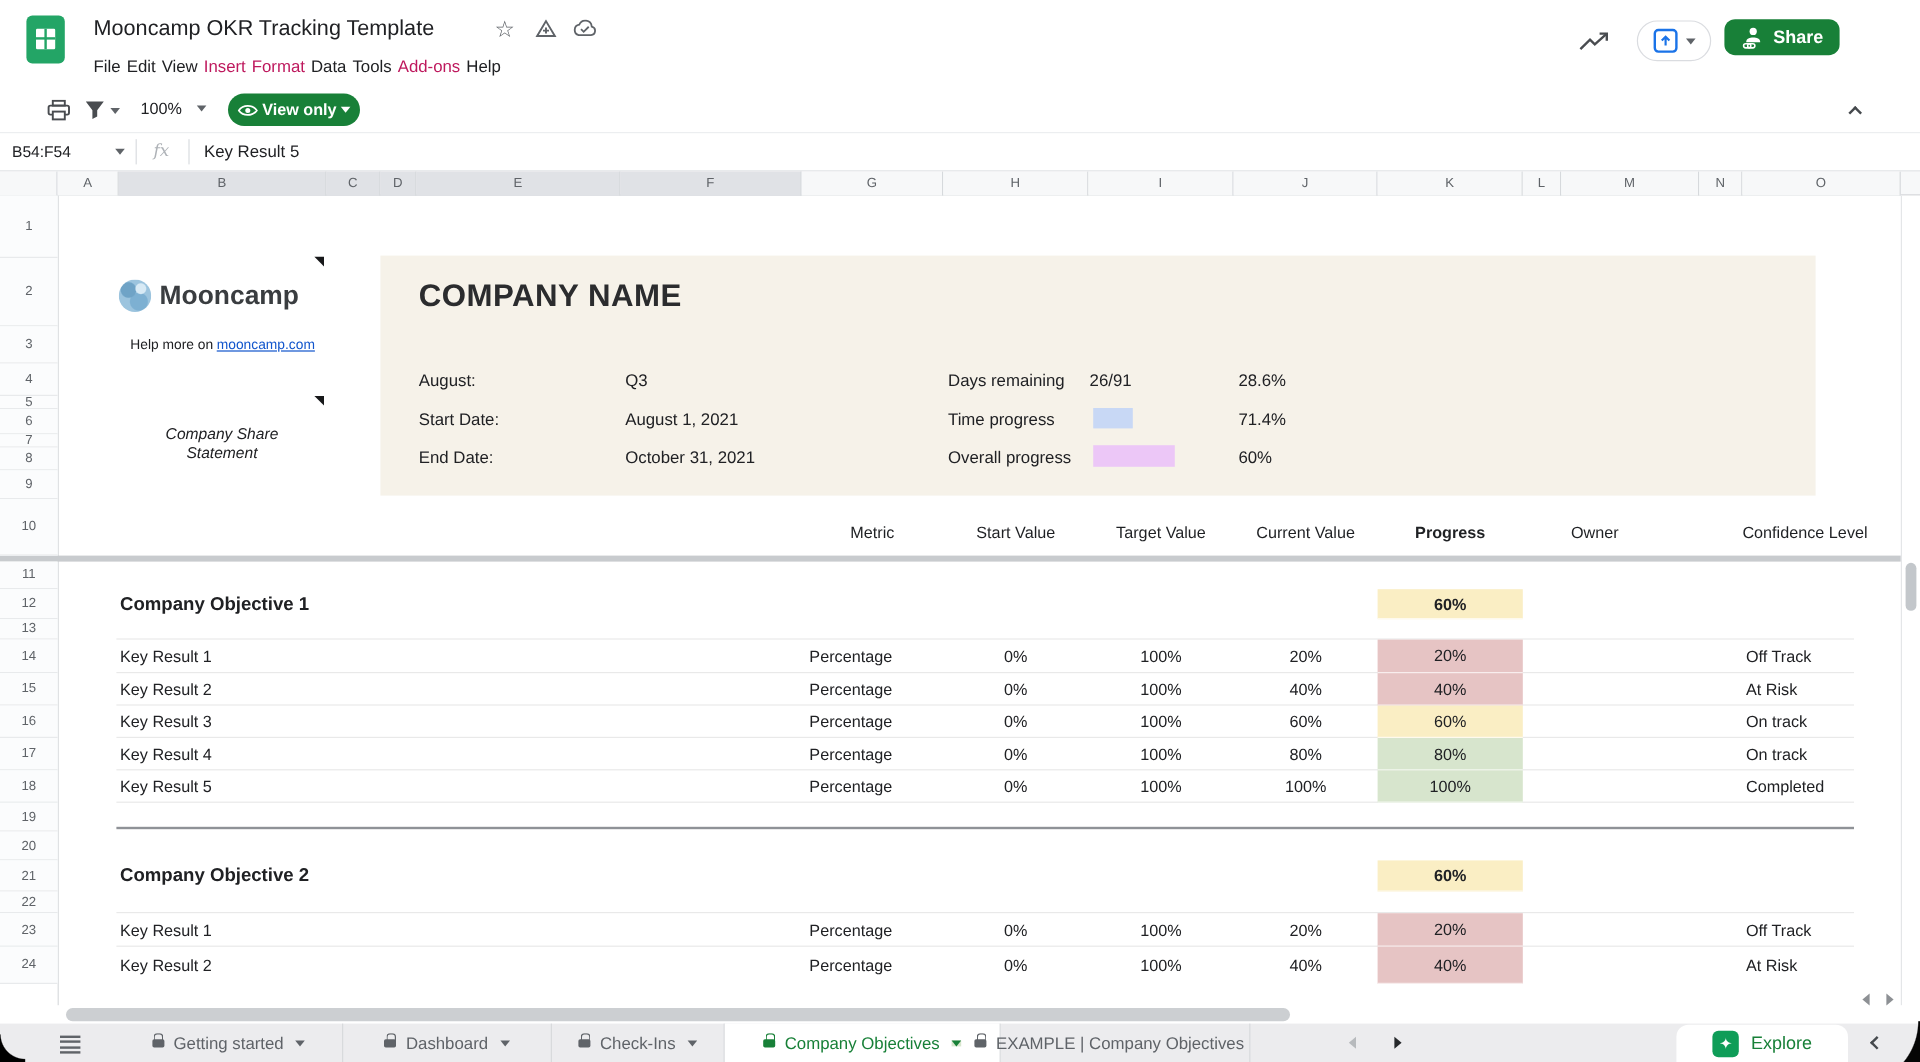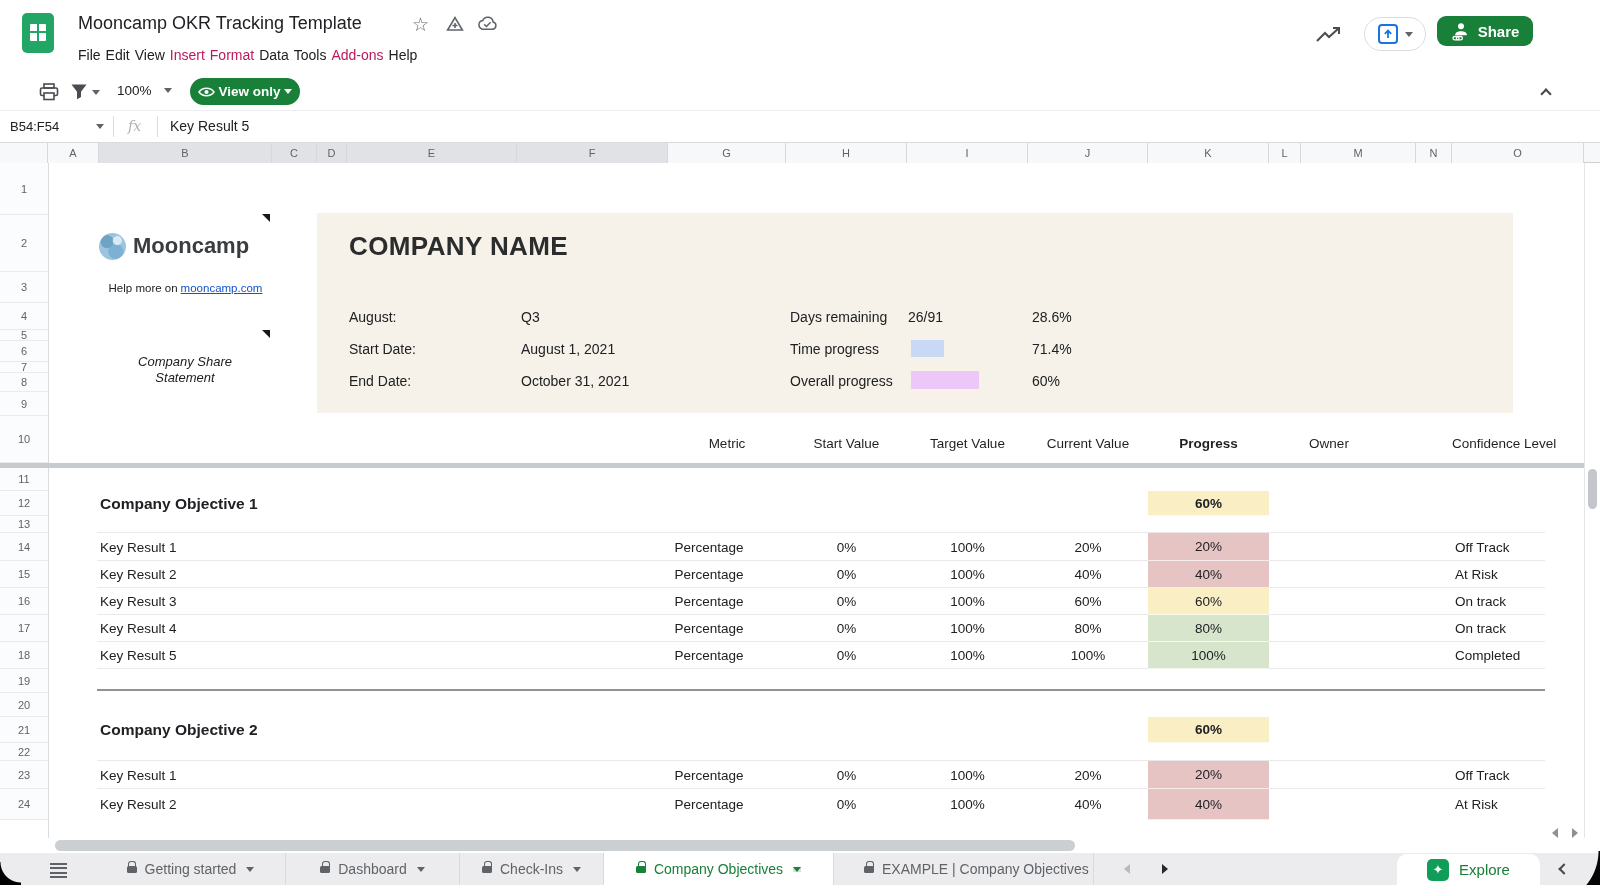--- a/index.html
+++ b/index.html
@@ -343,21 +343,21 @@
     <div class="tab" style="left:460px;width:144px">
       <span class="lock"></span>
       <span>Check-Ins</span>
       <span class="caret" style="margin-left:10px"></span>
     </div>
     <div class="tab active" style="left:604px;width:230px">
       <span class="lock green"></span>
       <span>Company Objectives</span>
       <span class="caret green" style="margin-left:10px"></span>
     </div>
-    <div class="tab" style="left:850px;width:244px;justify-content:flex-start;padding-left:14px">
+    <div class="tab" style="left:798px;width:244px;justify-content:flex-start;padding-left:14px">
       <span class="lock"></span>
       <span>EXAMPLE | Company Objectives</span>
     </div>
 
     <span class="tri l" style="position:absolute;left:1124px;top:11px"></span>
     <span class="tri r" style="position:absolute;left:1162px;top:11px"></span>
 
     <div class="abs flex" style="left:1397px;top:1px;width:143px;height:31px;background:#fff;border-radius:10px 10px 0 0;justify-content:center;gap:10px">
       <span style="position:relative;width:22px;height:22px;background:#0f9d58;border-radius:5px;display:flex;align-items:center;justify-content:center;color:#fff;font-size:13px">✦</span>
       <span style="color:#188038;font-size:15px">Explore</span>

